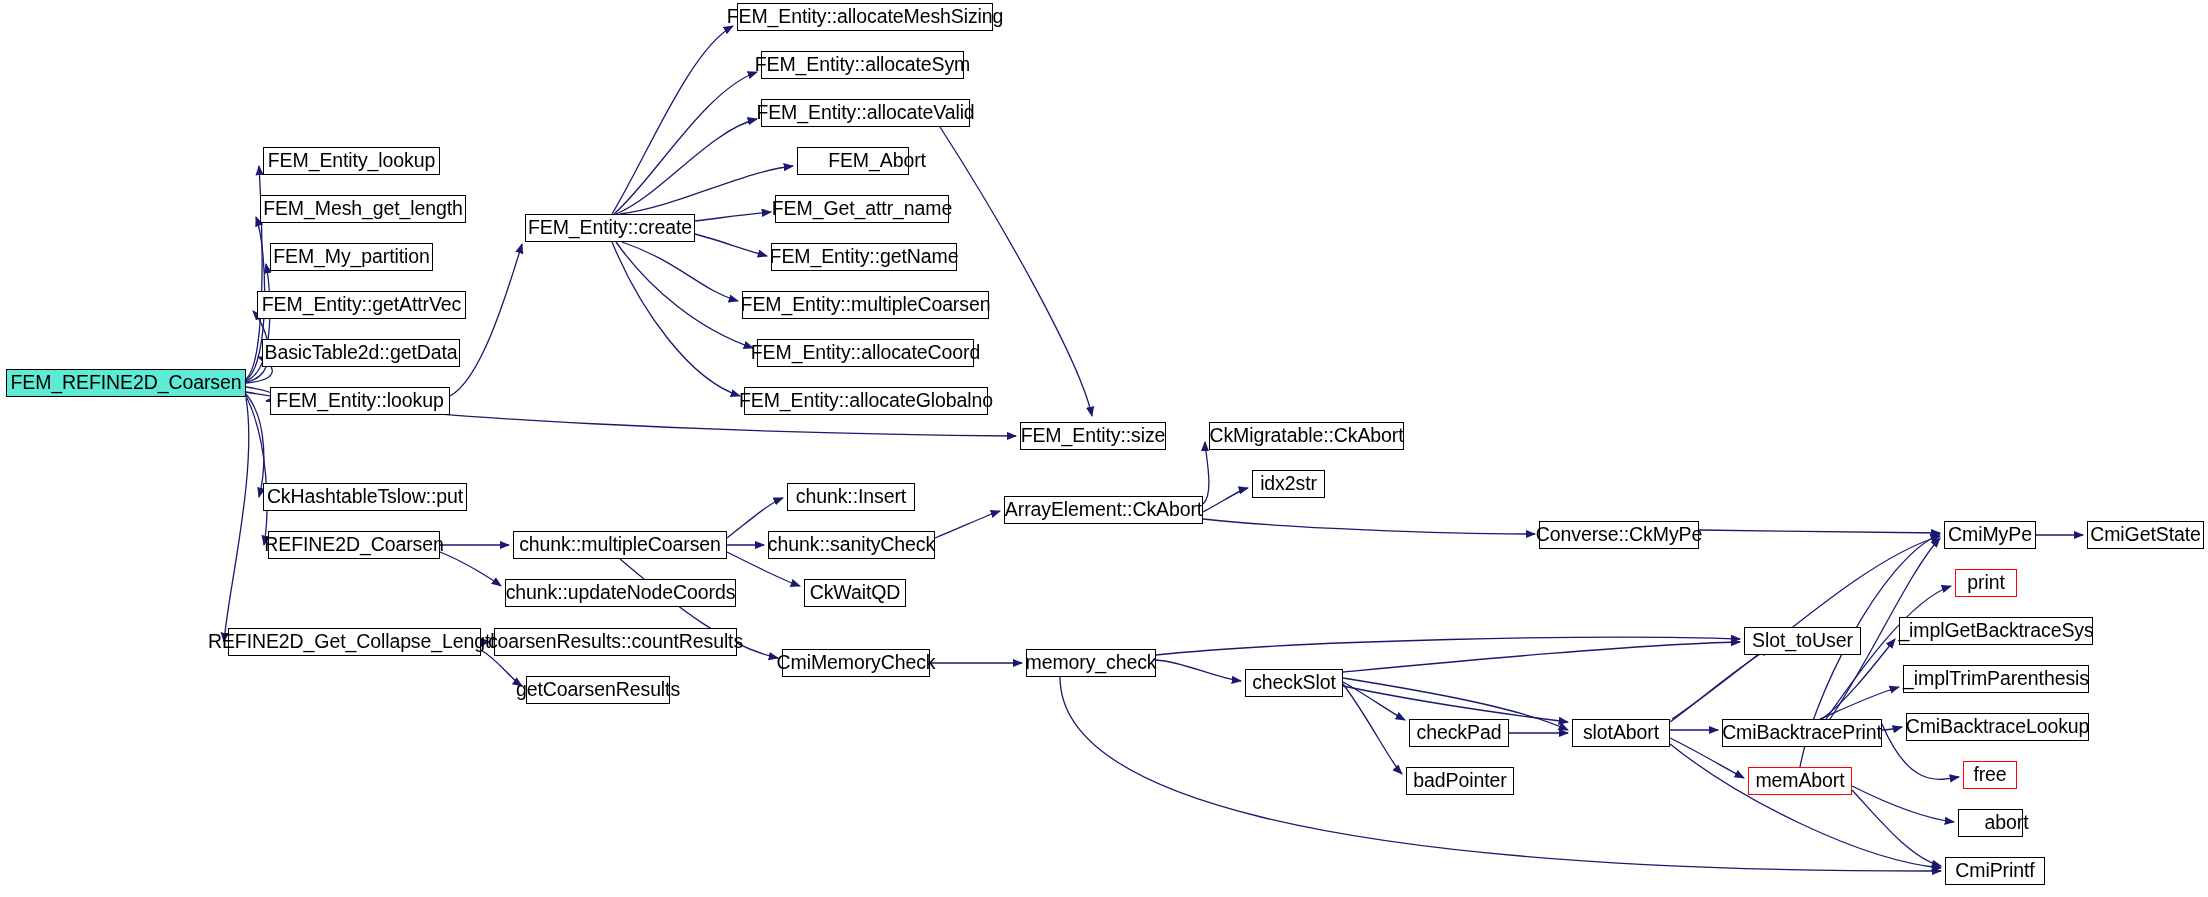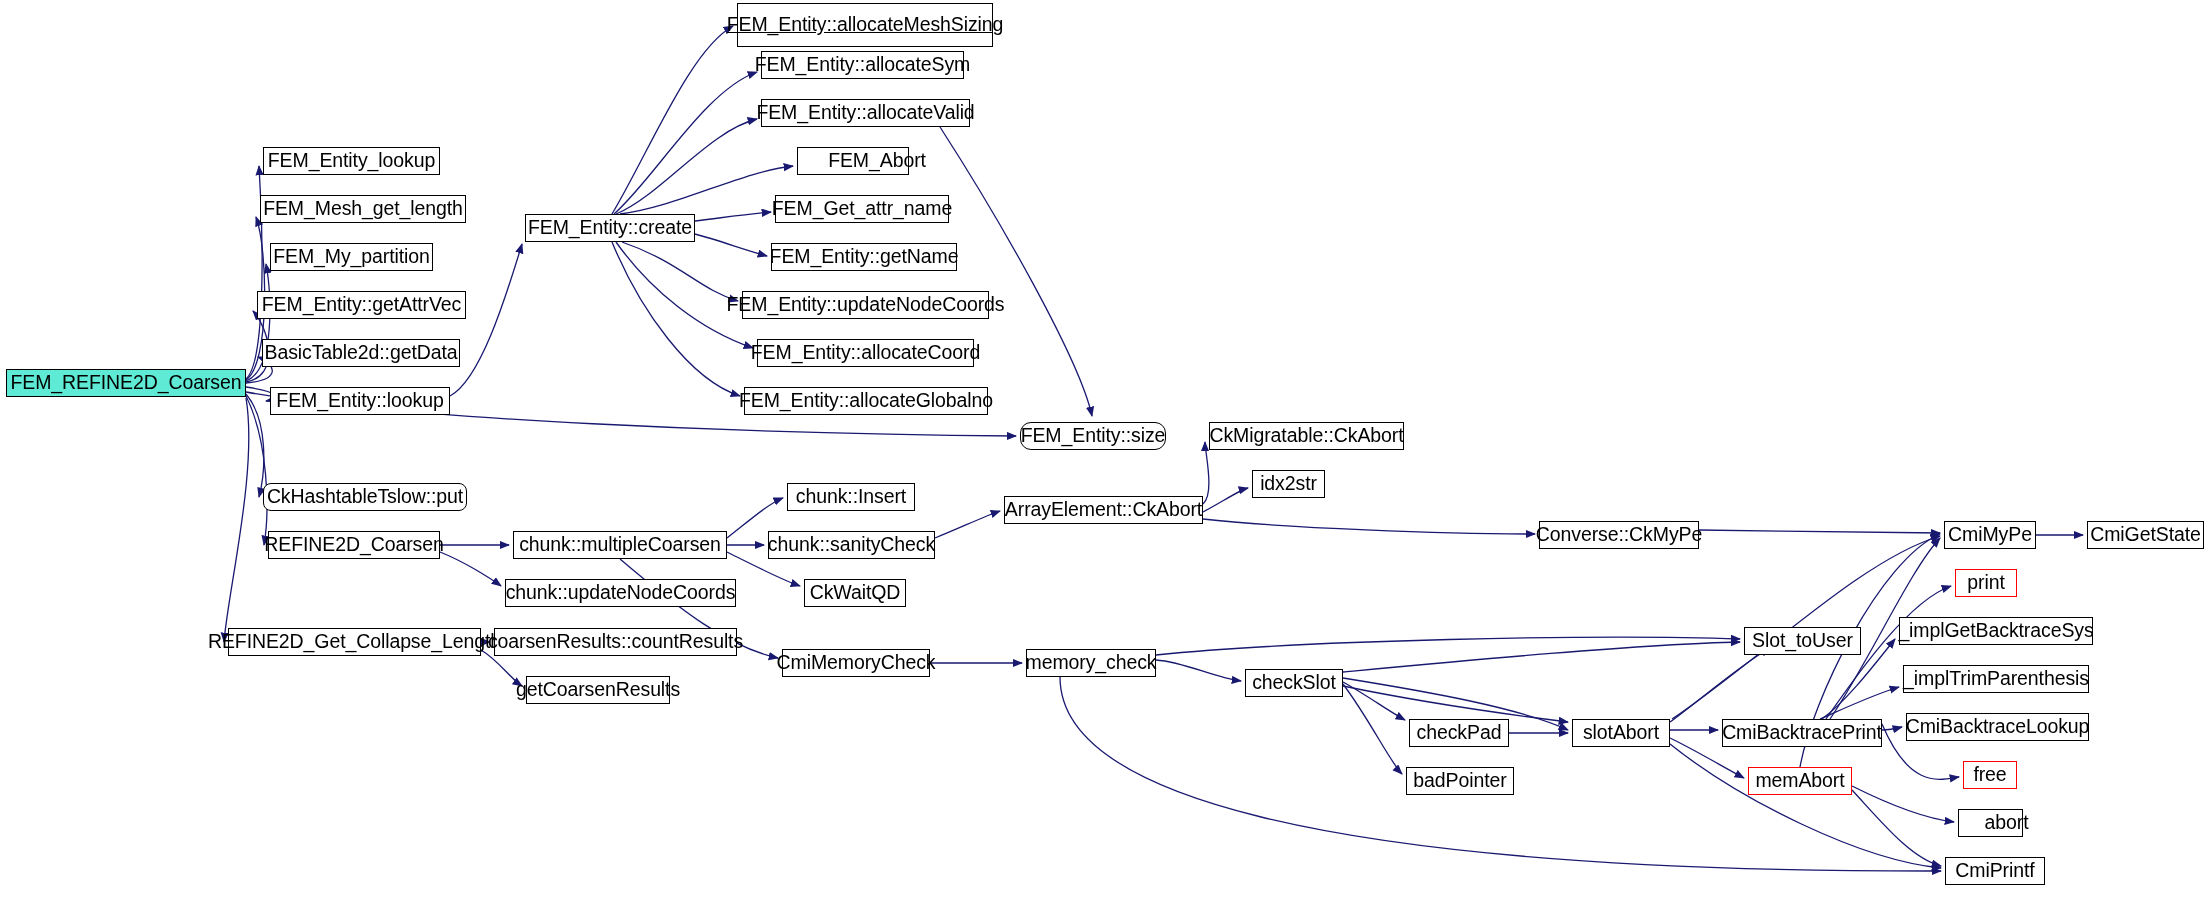--- a/index.html
+++ b/index.html
@@ -102,42 +102,42 @@
       </g>
   </svg>
   <div id="node-layer">
       <div class="node root" style="left: 6px; top: 369px; width: 240px; height: 28px;">FEM_REFINE2D_Coarsen</div>
       <div class="node" style="left: 263px; top: 147px; width: 177px; height: 28px;">FEM_Entity_lookup</div>
       <div class="node" style="left: 260px; top: 195px; width: 206px; height: 28px;">FEM_Mesh_get_length</div>
       <div class="node" style="left: 270px; top: 243px; width: 163px; height: 28px;">FEM_My_partition</div>
       <div class="node" style="left: 257px; top: 291px; width: 209px; height: 28px;">FEM_Entity::getAttrVec</div>
       <div class="node" style="left: 262px; top: 339px; width: 198px; height: 28px;">BasicTable2d::getData</div>
       <div class="node" style="left: 270px; top: 387px; width: 180px; height: 28px;">FEM_Entity::lookup</div>
-      <div class="node" style="left: 263px; top: 483px; width: 204px; height: 28px; border-radius: 8px;">CkHashtableTslow::put</div>
+      <div class="node" style="left: 263px; top: 483px; width: 204px; height: 28px;">CkHashtableTslow::put</div>
       <div class="node" style="left: 268px; top: 531px; width: 172px; height: 28px;">REFINE2D_Coarsen</div>
       <div class="node" style="left: 228px; top: 628px; width: 253px; height: 28px;">REFINE2D_Get_Collapse_Length</div>
       <div class="node" style="left: 525px; top: 214px; width: 170px; height: 28px;">FEM_Entity::create</div>
       <div class="node" style="left: 513px; top: 531px; width: 214px; height: 28px;">chunk::multipleCoarsen</div>
       <div class="node" style="left: 505px; top: 579px; width: 231px; height: 28px;">chunk::updateNodeCoords</div>
       <div class="node" style="left: 494px; top: 628px; width: 243px; height: 28px;">coarsenResults::countResults</div>
       <div class="node" style="left: 526px; top: 676px; width: 144px; height: 28px;">getCoarsenResults</div>
-      <div class="node" style="left: 737px; top: 3px; width: 256px; height: 44px; text-decoration: underline;">FEM_Entity::allocateMeshSizing</div>
+      <div class="node" style="left: 737px; top: 3px; width: 256px; height: 28px;">FEM_Entity::allocateMeshSizing</div>
       <div class="node" style="left: 761px; top: 51px; width: 203px; height: 28px;">FEM_Entity::allocateSym</div>
       <div class="node" style="left: 761px; top: 99px; width: 209px; height: 28px;">FEM_Entity::allocateValid</div>
       <div class="node" style="left: 797px; top: 147px; width: 112px; height: 28px; padding-left: 48px;">FEM_Abort</div>
       <div class="node" style="left: 775px; top: 195px; width: 174px; height: 28px;">FEM_Get_attr_name</div>
       <div class="node" style="left: 771px; top: 243px; width: 186px; height: 28px;">FEM_Entity::getName</div>
-      <div class="node" style="left: 742px; top: 291px; width: 247px; height: 28px;">FEM_Entity::updateNodeCoords</div>
+      <div class="node" style="left: 742px; top: 291px; width: 247px; height: 28px;">FEM_Entity::multipleCoarsen</div>
       <div class="node" style="left: 757px; top: 339px; width: 217px; height: 28px;">FEM_Entity::allocateCoord</div>
       <div class="node" style="left: 744px; top: 387px; width: 244px; height: 28px;">FEM_Entity::allocateGlobalno</div>
       <div class="node" style="left: 787px; top: 483px; width: 128px; height: 28px;">chunk::Insert</div>
       <div class="node" style="left: 768px; top: 531px; width: 167px; height: 28px;">chunk::sanityCheck</div>
       <div class="node" style="left: 804px; top: 579px; width: 102px; height: 28px;">CkWaitQD</div>
       <div class="node" style="left: 782px; top: 649px; width: 148px; height: 28px;">CmiMemoryCheck</div>
-      <div class="node" style="left: 1020px; top: 422px; width: 146px; height: 28px; border-radius: 11px;">FEM_Entity::size</div>
+      <div class="node" style="left: 1020px; top: 422px; width: 146px; height: 28px;">FEM_Entity::size</div>
       <div class="node" style="left: 1004px; top: 496px; width: 199px; height: 28px;">ArrayElement::CkAbort</div>
       <div class="node" style="left: 1026px; top: 649px; width: 130px; height: 28px;">memory_check</div>
       <div class="node" style="left: 1209px; top: 422px; width: 195px; height: 28px;">CkMigratable::CkAbort</div>
       <div class="node" style="left: 1252px; top: 470px; width: 73px; height: 28px;">idx2str</div>
       <div class="node" style="left: 1245px; top: 669px; width: 98px; height: 28px;">checkSlot</div>
       <div class="node" style="left: 1409px; top: 719px; width: 100px; height: 28px;">checkPad</div>
       <div class="node" style="left: 1406px; top: 767px; width: 108px; height: 28px;">badPointer</div>
       <div class="node" style="left: 1539px; top: 521px; width: 160px; height: 28px;">Converse::CkMyPe</div>
       <div class="node" style="left: 1744px; top: 627px; width: 117px; height: 28px;">Slot_toUser</div>
       <div class="node" style="left: 1572px; top: 719px; width: 98px; height: 28px;">slotAbort</div>

